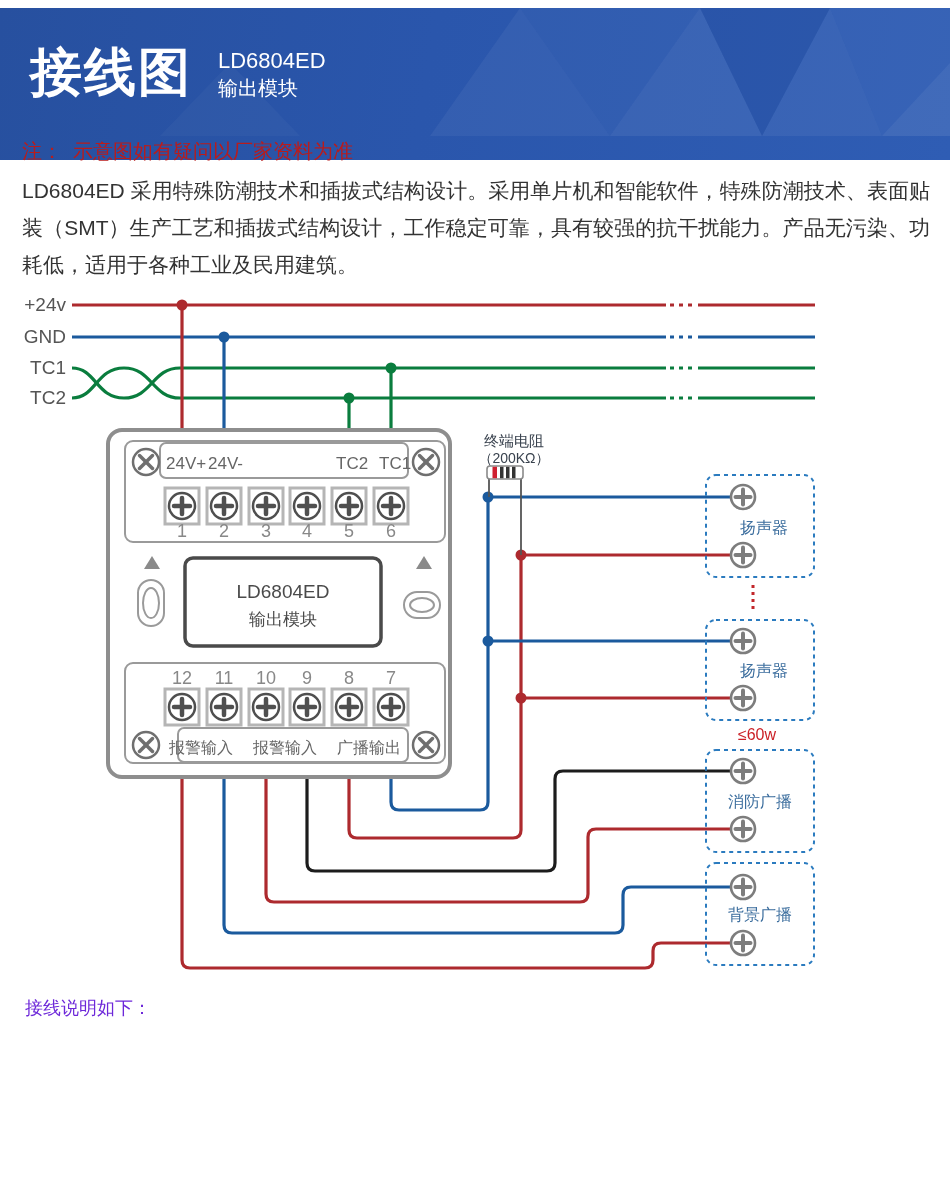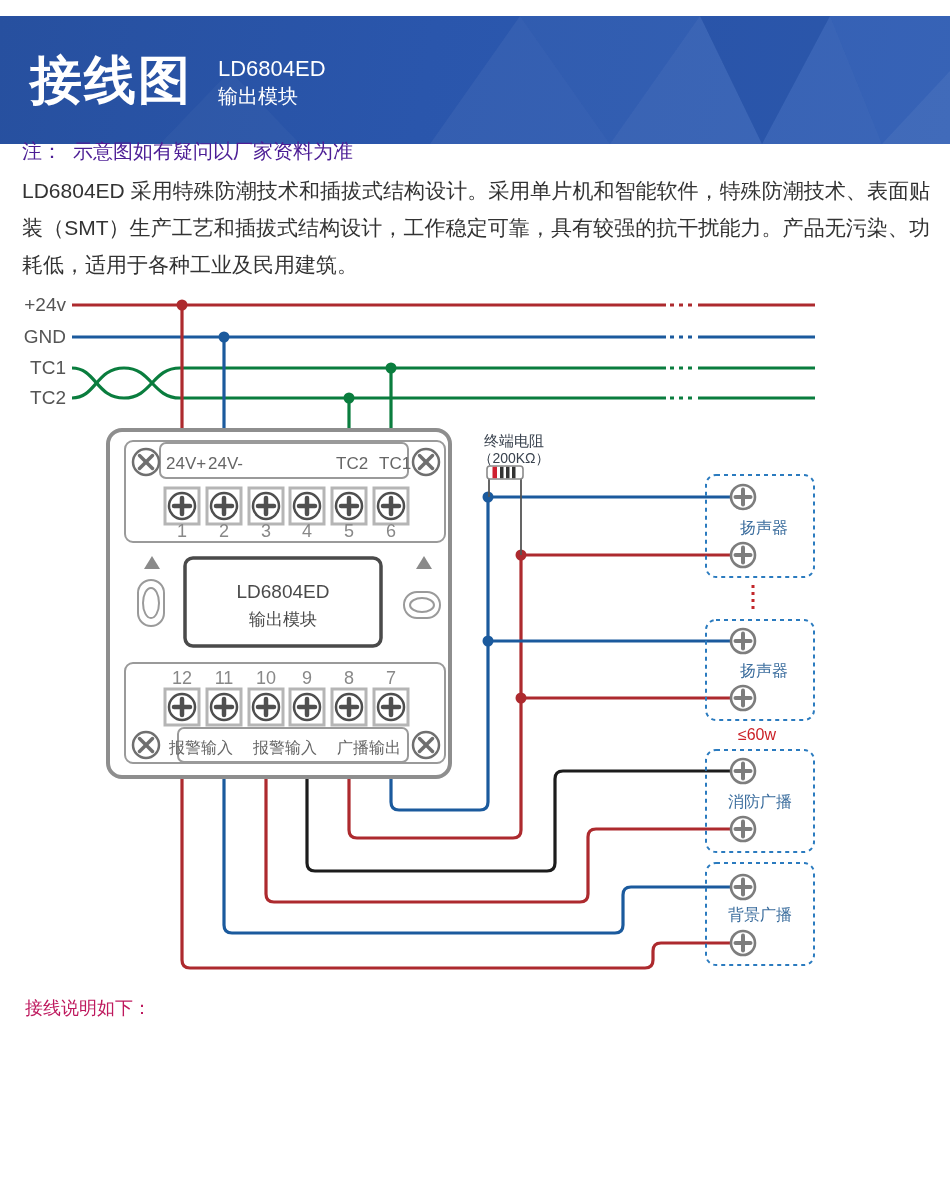--- a/index.html
+++ b/index.html
@@ -1,34 +1,34 @@
 <!DOCTYPE html>
 <html><head>
 <meta charset="utf-8">
 <style>
   html,body{margin:0;padding:0;background:#fff;}
   .page{position:relative;width:950px;height:1179px;background:#ffffff;overflow:hidden;
         font-family:"Liberation Sans","DejaVu Sans",sans-serif;}
   
-  .header{position:absolute;left:0;top:16px;width:950px;height:128px;
+  .header{position:absolute;left:0;top:8px;width:950px;height:152px;
           background:linear-gradient(100deg,#27509f 0%,#2a56ac 45%,#2f5db4 100%);overflow:hidden;}
   .header svg{position:absolute;left:0;top:0;}
   .header-inner{position:absolute;left:30px;top:0;height:128px;display:flex;align-items:center;z-index:2;}
   .header-title{color:#fff;font-size:52px;font-weight:bold;letter-spacing:2px;line-height:128px;}
   .header-sub{margin-left:26px;color:#fff;margin-top:4px;}
   .header-model{font-size:22px;line-height:28px;}
   .header-type{font-size:20px;line-height:26px;}
   
-  .note{position:absolute;left:22px;top:138px;font-size:20px;color:#4c1d95;white-space:pre;}
+  .note{position:absolute;left:22px;top:138px;font-size:20px;color:#b91c1c;white-space:pre;}
   .desc{position:absolute;left:22px;top:172px;width:908px;font-size:21px;line-height:37px;color:#333;
         text-align:justify;}
   
   .diagram{position:absolute;left:0;top:290px;}
   
-  .notes-title{position:absolute;left:25px;top:996px;font-size:18px;color:#be185d;}
+  .notes-title{position:absolute;left:25px;top:996px;font-size:18px;color:#6d28d9;}
   .notes-list{position:absolute;left:135px;top:1027px;font-size:18px;color:#4a4a4a;line-height:29.5px;}
   text{font-family:"Liberation Sans","DejaVu Sans",sans-serif;}
 </style>
 </head>
 <body>
 
 <div class="page">
 
   <div class="header">
     <svg width="950" height="128">

